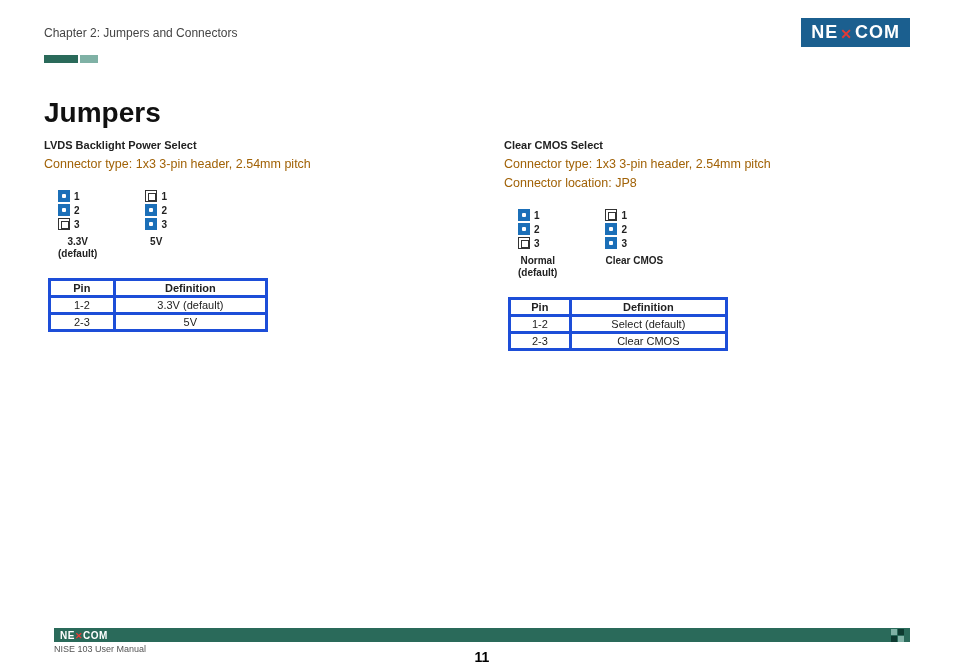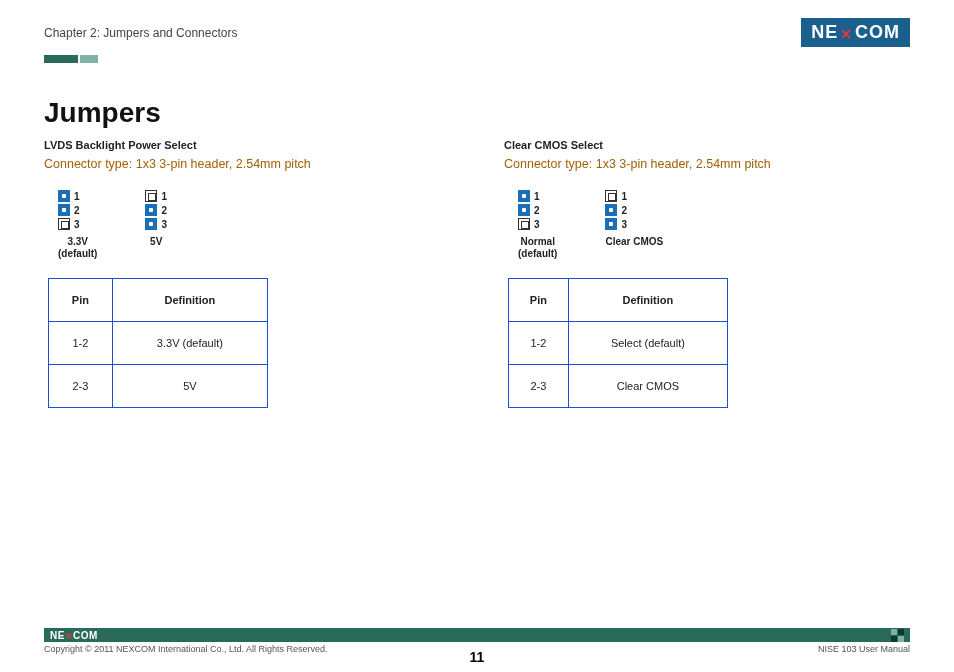--- a/index.html
+++ b/index.html
@@ -132,31 +132,31 @@
     margin-top:4px;
     line-height:1.2;
   }
   table.defs {
     border-collapse: collapse;
     width: 220px;
     font-size: 11px;
     margin-left: 4px;
   }
   table.defs th, table.defs td {
-    border:1px solid #1d4ed8;
-    padding:15px 8px;
+    border:3px solid #1d4ed8;
+    padding:1px 8px;
     text-align:center;
   }
   table.defs th {
     font-weight:700;
   }
   
   .footer {
     position:absolute;
-    left:44px; right:44px;
+    left:54px; right:44px;
     bottom:18px;
   }
   .footer-bar{
     height:14px;
     background:#2a6a5a;
     display:flex;
     align-items:center;
     padding:0 6px;
     color:#fff;
     font-size:10px;
@@ -273,20 +273,21 @@
           <td>5V</td>
         </tr>
       </tbody>
         </table>
     </div>
 
     <div class="col">
       <h2 class="sub">Clear CMOS Select</h2>
       <div class="desc">
         <div>Connector type: 1x3 3-pin header, 2.54mm pitch</div>
+        <div>Connector location: JP8</div>
       </div>
 
       <div class="jumper-row">
         <div class="jumper-block">
           <div class="header-3pin">
             <div class="pins">
               <div class="pin on"></div>
               <div class="pin on"></div>
               <div class="pin off"></div>
             </div>
@@ -347,17 +348,16 @@
       <span>NE</span><span class="x">✕</span><span>COM</span>
     </span>
     <span class="blocks">
       <div></div>
         <div class="dk"></div>
         <div class="dk"></div>
         <div></div>
     </span>
   </div>
   <div class="footer-sub">
-    <span>Copyright © 2011 NEXCOM International Co., Ltd. All Rights Reserved.</span>
     <span class="pagenum">11</span>
     <span>NISE 103 User Manual</span>
   </div>
 </div>
 
 </body></html>

